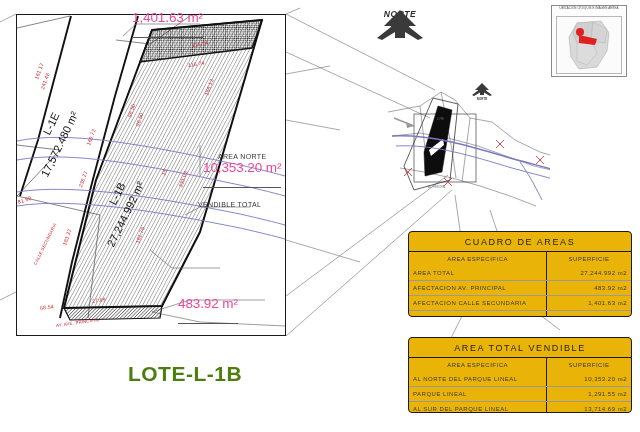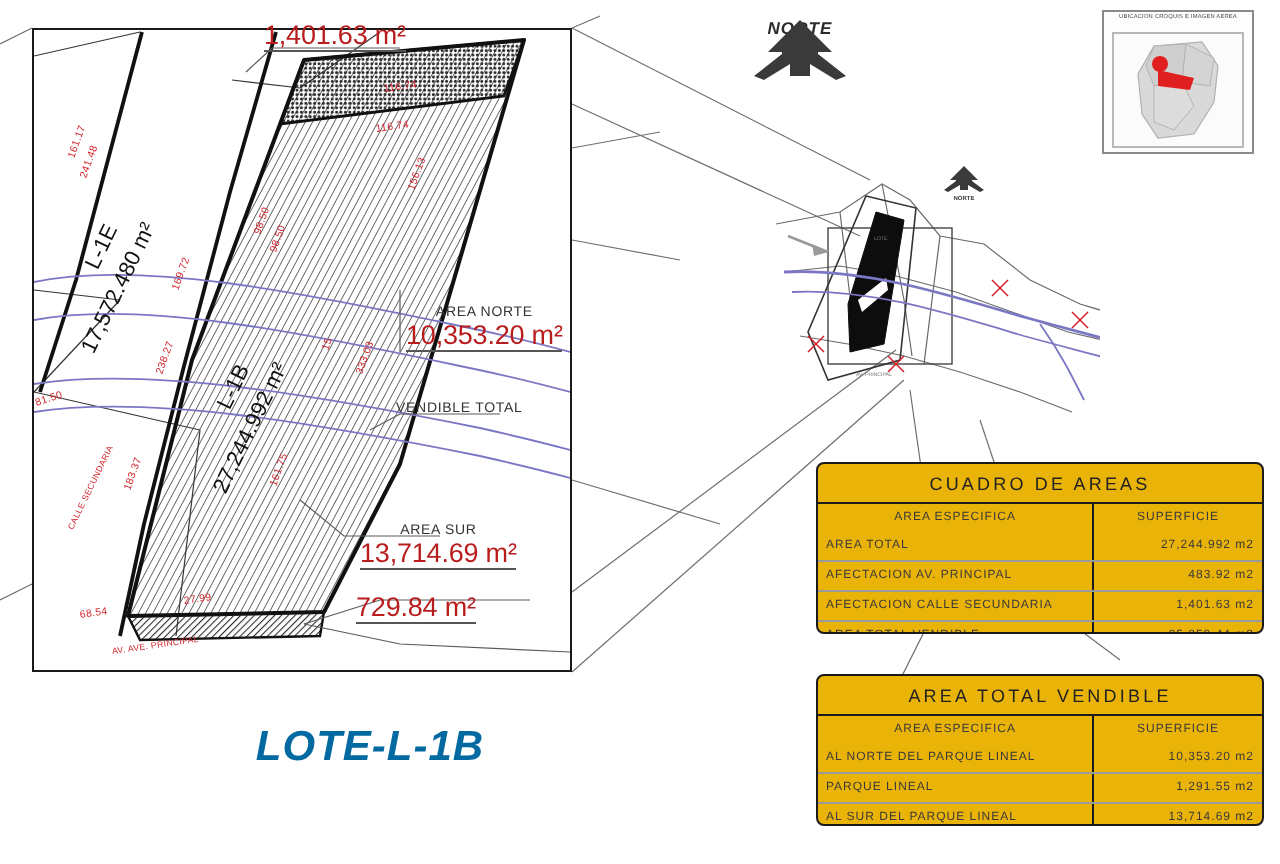--- a/index.html
+++ b/index.html
@@ -19,40 +19,40 @@
     left:16px;top:14px;width:270px;height:322px;
     border:1.1px solid #1a1a1a;background:#fff;box-sizing:border-box;
   }
 
   
   .area-caption{
     font-size:7px;letter-spacing:.35px;color:#333;white-space:nowrap;
     text-align:center;
   }
   .area-value{
-    font-size:13.5px;color:#b91c1c;white-space:nowrap;letter-spacing:-.1px;
-    border-bottom:1px solid #555;padding-bottom:0px;
+    font-size:13.5px;color:#ec4899;white-space:nowrap;letter-spacing:-.1px;
+    border-bottom:1px solid #555;padding-bottom:12px;
   }
   .dim{
     font-size:5.2px;color:#d2232a;white-space:nowrap;
     font-family:"Liberation Sans",sans-serif;letter-spacing:.2px;
   }
   .lotlabel{
     font-size:11px;color:#111;white-space:nowrap;font-weight:400;
   }
   .lotarea{
     font-size:11px;color:#111;white-space:nowrap;
   }
   .streetlabel{font-size:4.3px;color:#d2232a;white-space:nowrap;letter-spacing:.2px;}
 
   
   #sheet-title{
     left:100px;top:362px;width:170px;text-align:center;
-    font-size:21px;font-weight:bold;font-style:italic;
-    letter-spacing:.5px;color:#0369a1;
+    font-size:21px;font-weight:bold;
+    letter-spacing:.5px;color:#4d7c0f;
   }
 
   
   #north-block{left:372px;top:8px;width:56px;text-align:center;}
   #north-label{
     font-size:8.5px;font-weight:bold;font-style:italic;color:#2b2b2b;
     letter-spacing:.6px;margin-top:1px;
   }
 
   
@@ -210,27 +210,23 @@
 
   <div class="abs" style="left:203px;top:133px;margin-top:20px;">
     <div class="area-caption">AREA NORTE</div>
     <div class="area-value">10,353.20 m²</div>
   </div>
 
   <div class="abs" style="left:198px;top:201px;">
     <div class="area-caption">VENDIBLE TOTAL</div>
   </div>
 
-  <div class="abs" style="left:180px;top:262px;">
-    <div class="area-caption">AREA SUR</div>
-    <div class="area-value">13,714.69 m²</div>
-  </div>
 
   <div class="abs" style="left:178px;top:296px;">
-    <div class="area-value">729.84 m²</div>
+    <div class="area-value">483.92 m²</div>
   </div>
 
   <div class="abs dim" style="left:36px;top:76px;transform:rotate(-70deg);transform-origin:left center;">161.17</div>
   <div class="abs dim" style="left:42px;top:86px;transform:rotate(-70deg);transform-origin:left center;">241.48</div>
   <div class="abs dim" style="left:18px;top:199px;transform:rotate(-18deg);transform-origin:left center;">81.50</div>
   <div class="abs dim" style="left:88px;top:142px;transform:rotate(-70deg);transform-origin:left center;">169.72</div>
   <div class="abs dim" style="left:80px;top:184px;transform:rotate(-70deg);transform-origin:left center;">238.27</div>
   <div class="abs dim" style="left:64px;top:242px;transform:rotate(-70deg);transform-origin:left center;">183.37</div>
   <div class="abs dim" style="left:40px;top:305px;transform:rotate(-8deg);transform-origin:left center;">68.54</div>
   <div class="abs dim" style="left:92px;top:298px;transform:rotate(-8deg);transform-origin:left center;">27.99</div>

